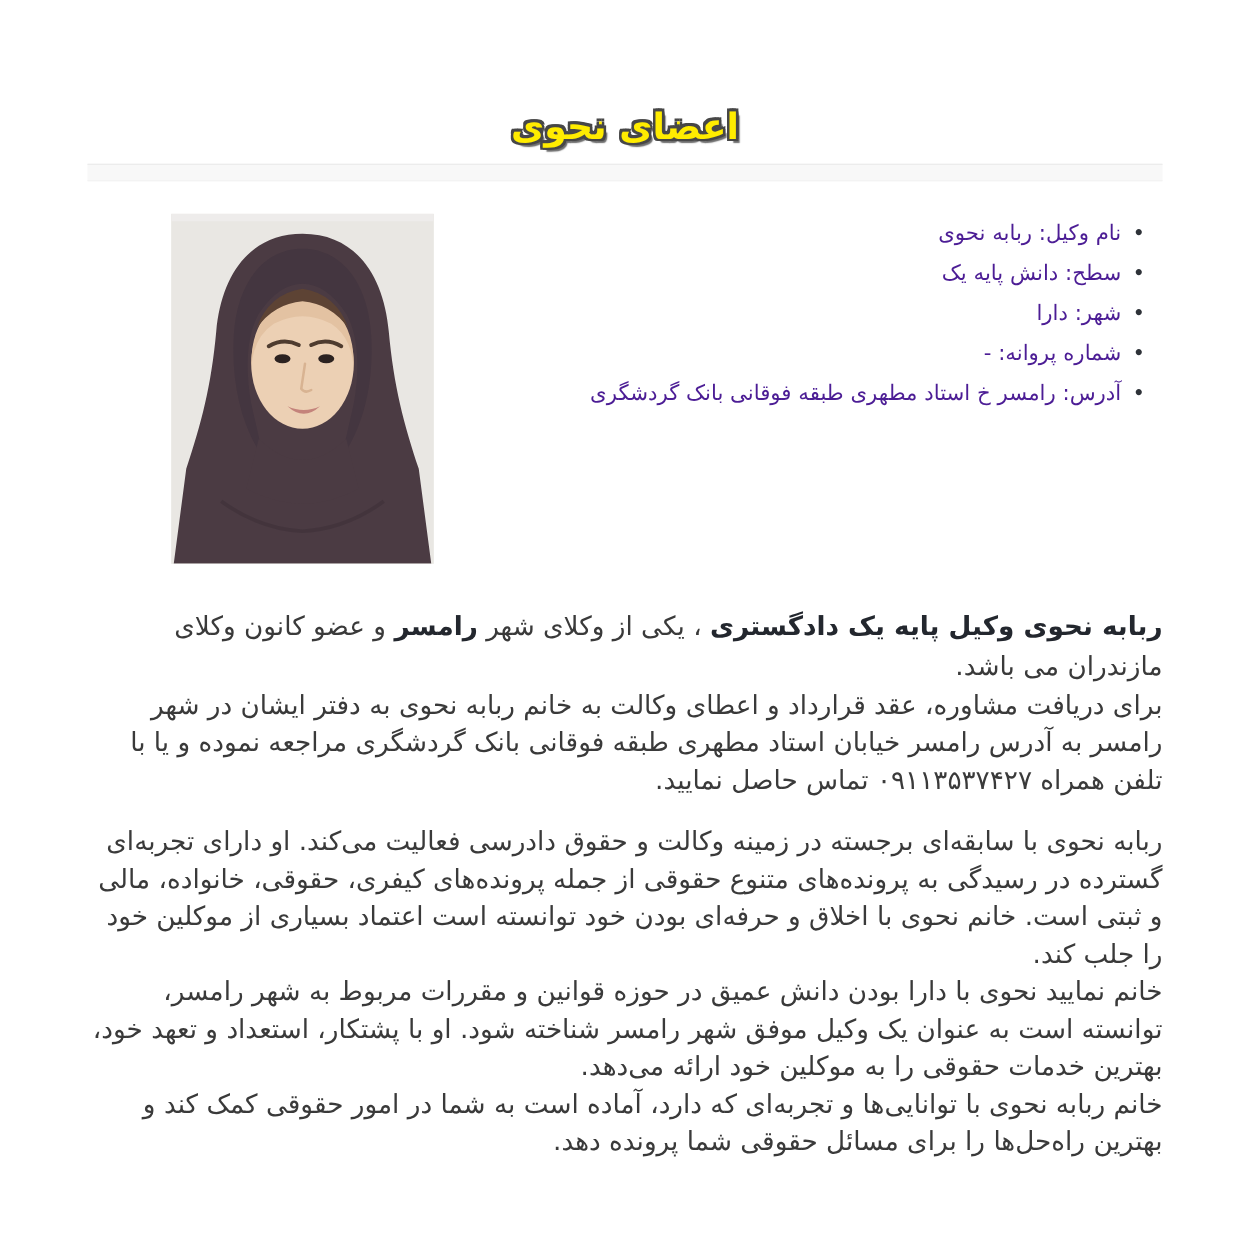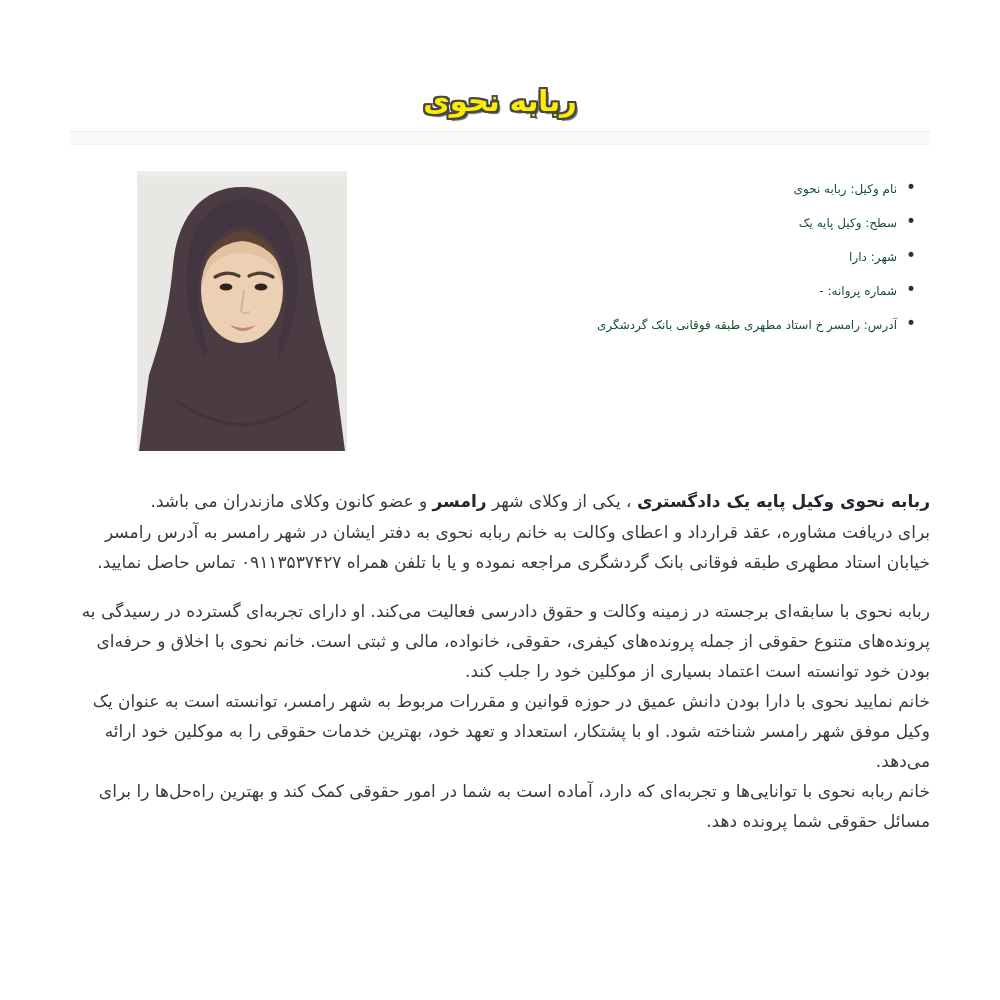--- a/index.html
+++ b/index.html
@@ -56,51 +56,51 @@
     background:#e9e7e3;
   }
   .profile-photo svg{display:block;width:210px;height:280px;}
   ul.profile-list{
     list-style:none;
     margin:26px 0 0 0;
     padding:0 14px 0 300px;
     text-align:right;
   }
   ul.profile-list li{
-    font-size:12px;
+    font-size:17px;
     line-height:32px;
-    color:#14532d;
+    color:#4c1d95;
     white-space:nowrap;
   }
   ul.profile-list li::before{
     content:"\2022";
     display:inline-block;
     margin-left:9px;
     color:#2e3238;
     font-size:17px;
   }
   
   .bio{margin-top:22px;}
   .bio p{
-    font-size:17px;
+    font-size:21px;
     line-height:30px;
     text-align:right;
     color:var(--body-text);
     margin:0;
   }
   .bio p.intro{line-height:32px;}
   .bio p:nth-of-type(3){margin-top:19px;text-align:right;}
   .bio .b{font-weight:bold;color:var(--bold-text);}
 </style>
 </head>
 <body>
 
 <div class="page">
 
-  <h1 class="page-title">ربابه نحوی</h1>
+  <h1 class="page-title">اعضای نحوی</h1>
 
   <div class="section-divider"></div>
 
   <div class="profile-row">
 
     <div class="profile-photo">
       <svg viewBox="0 0 210 280" xmlns="http://www.w3.org/2000/svg" role="img">
         <rect width="210" height="280" fill="#e9e7e3"></rect>
         <rect x="0" y="0" width="210" height="6" fill="#eeeceb"></rect>
 
@@ -124,21 +124,21 @@
         <path d="M93,154 Q106,160 119,154 Q106,166 93,154 Z" fill="#c4837b"></path>
 
         <path d="M70,180 Q105,214 140,180 L150,220 Q105,244 60,220 Z" fill="#4b3b43"></path>
 
         <path d="M40,230 Q70,252 105,254 Q140,252 170,230" stroke="#3e3038" stroke-width="3" fill="none" opacity="0.6"></path>
       </svg>
     </div>
 
     <ul class="profile-list">
       <li>نام وکیل: ربابه نحوی</li>
-        <li>سطح: وکیل پایه یک</li>
+        <li>سطح: دانش پایه یک</li>
         <li>شهر: دارا</li>
         <li>شماره پروانه: -</li>
         <li>آدرس: رامسر خ استاد مطهری طبقه فوقانی بانک گردشگری</li>
     </ul>
 
   </div>
 
   <div class="bio">
     <p class="intro" id="bio-intro"><span class="b">ربابه نحوی وکیل پایه یک دادگستری</span><span> ، یکی از وکلای شهر </span><span class="b">رامسر</span><span> و عضو کانون وکلای مازندران می باشد.</span></p>
     <p>برای دریافت مشاوره، عقد قرارداد و اعطای وکالت به خانم ربابه نحوی به دفتر ایشان در شهر رامسر به آدرس رامسر خیابان استاد مطهری طبقه فوقانی بانک گردشگری مراجعه نموده و یا با تلفن همراه ۰۹۱۱۳۵۳۷۴۲۷ تماس حاصل نمایید.</p>

